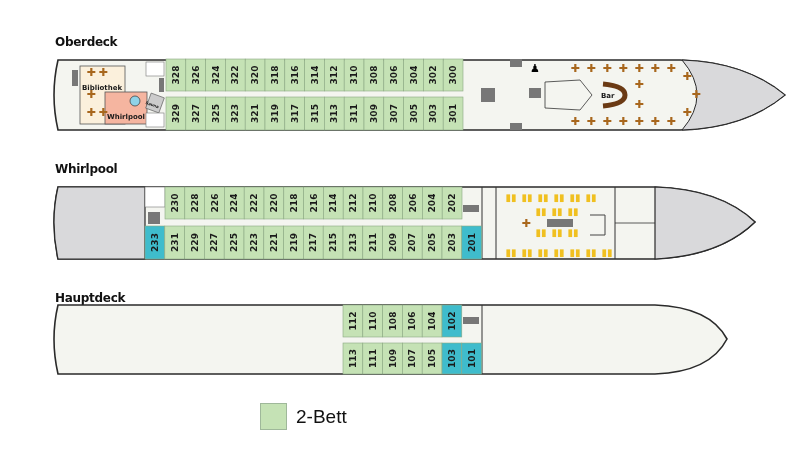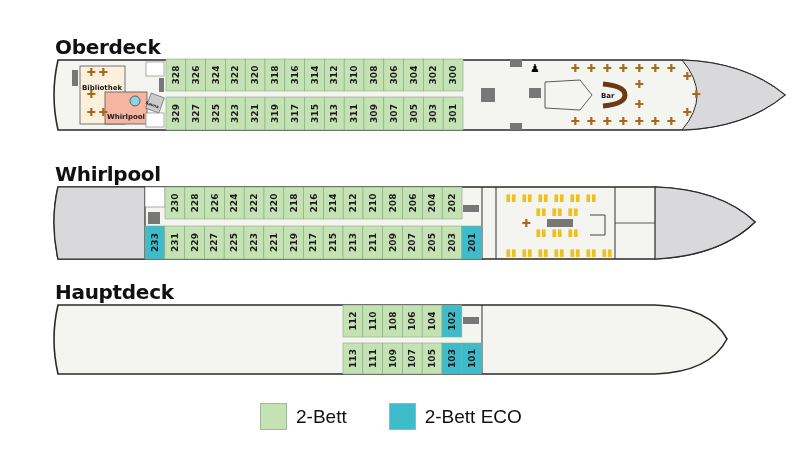--- a/index.html
+++ b/index.html
@@ -1,30 +1,30 @@
 <!DOCTYPE html>
 <html><head>
 <meta charset="utf-8">
 <style>
   html,body{margin:0;padding:0;background:#ffffff;}
   body{width:800px;height:475px;position:relative;overflow:hidden;font-family:"DejaVu Sans",sans-serif;}
-  .deck-title{position:absolute;left:55px;font-family:"DejaVu Sans",sans-serif;font-weight:bold;font-size:20px;color:#111;letter-spacing:-0.3px;}
+  .deck-title{position:absolute;left:55px;font-family:"DejaVu Sans",sans-serif;font-weight:bold;font-size:12px;color:#111;letter-spacing:-0.3px;}
   svg{position:absolute;left:0;top:0;}
   .cab-label{font-family:"DejaVu Sans",sans-serif;font-weight:bold;font-size:9px;fill:#1a1a1a;}
   .room-label{font-family:"DejaVu Sans",sans-serif;font-weight:bold;font-size:7px;fill:#1a1a1a;}
   .legend{position:absolute;top:403px;left:260px;display:flex;font-family:"Liberation Sans",sans-serif;font-size:19px;color:#111;}
   .legend .sw{width:25px;height:25px;display:inline-block;margin-right:9px;border:1px solid #9fb89a;}
   .legend .item{display:flex;align-items:center;margin-right:42px;}
 </style>
 </head>
 <body>
 
 <div class="deck-title" style="top:35px">Oberdeck</div>
 <div class="deck-title" style="top:162px">Whirlpool</div>
-<div class="deck-title" style="top:280px">Hauptdeck</div>
+<div class="deck-title" style="top:291px">Hauptdeck</div>
 
 <svg id="plan" width="800" height="475" viewBox="0 0 800 475">
 
   <g id="g-ober">
     <path d="M58,60 L680,60 Q745,62 785,95 Q745,128 680,130 L58,130 Q50,95 58,60 Z" fill="#f4f5f0" stroke="#2a2a2a" stroke-width="1.6"></path>
     <path d="M682,60 Q745,62 785,95 Q745,128 682,130 Q712,95 682,60 Z" fill="#d9d9db" stroke="#2a2a2a" stroke-width="1"></path>
 
     <rect x="80" y="66" width="45" height="58" fill="#fbf0dc" stroke="#555" stroke-width="0.8"></rect>
     <rect x="105" y="92" width="42" height="32" fill="#f5b5a0" stroke="#555" stroke-width="0.8"></rect>
     <circle cx="135" cy="101" r="5" fill="#8fd3e8" stroke="#333" stroke-width="0.7"></circle>
@@ -421,17 +421,13 @@
         </g>
       </g>
   </g>
 </svg>
 
 <div class="legend">
   <div class="item">
     <span class="sw" id="sw0" style="background: rgb(197, 226, 181);"></span>
     <span>2-Bett</span>
   </div>
-  <div class="item">
-    <span class="sw" id="sw1" style="background: rgb(63, 188, 204);"></span>
-    <span>2-Bett ECO</span>
-  </div>
 </div>
 
 </body></html>

